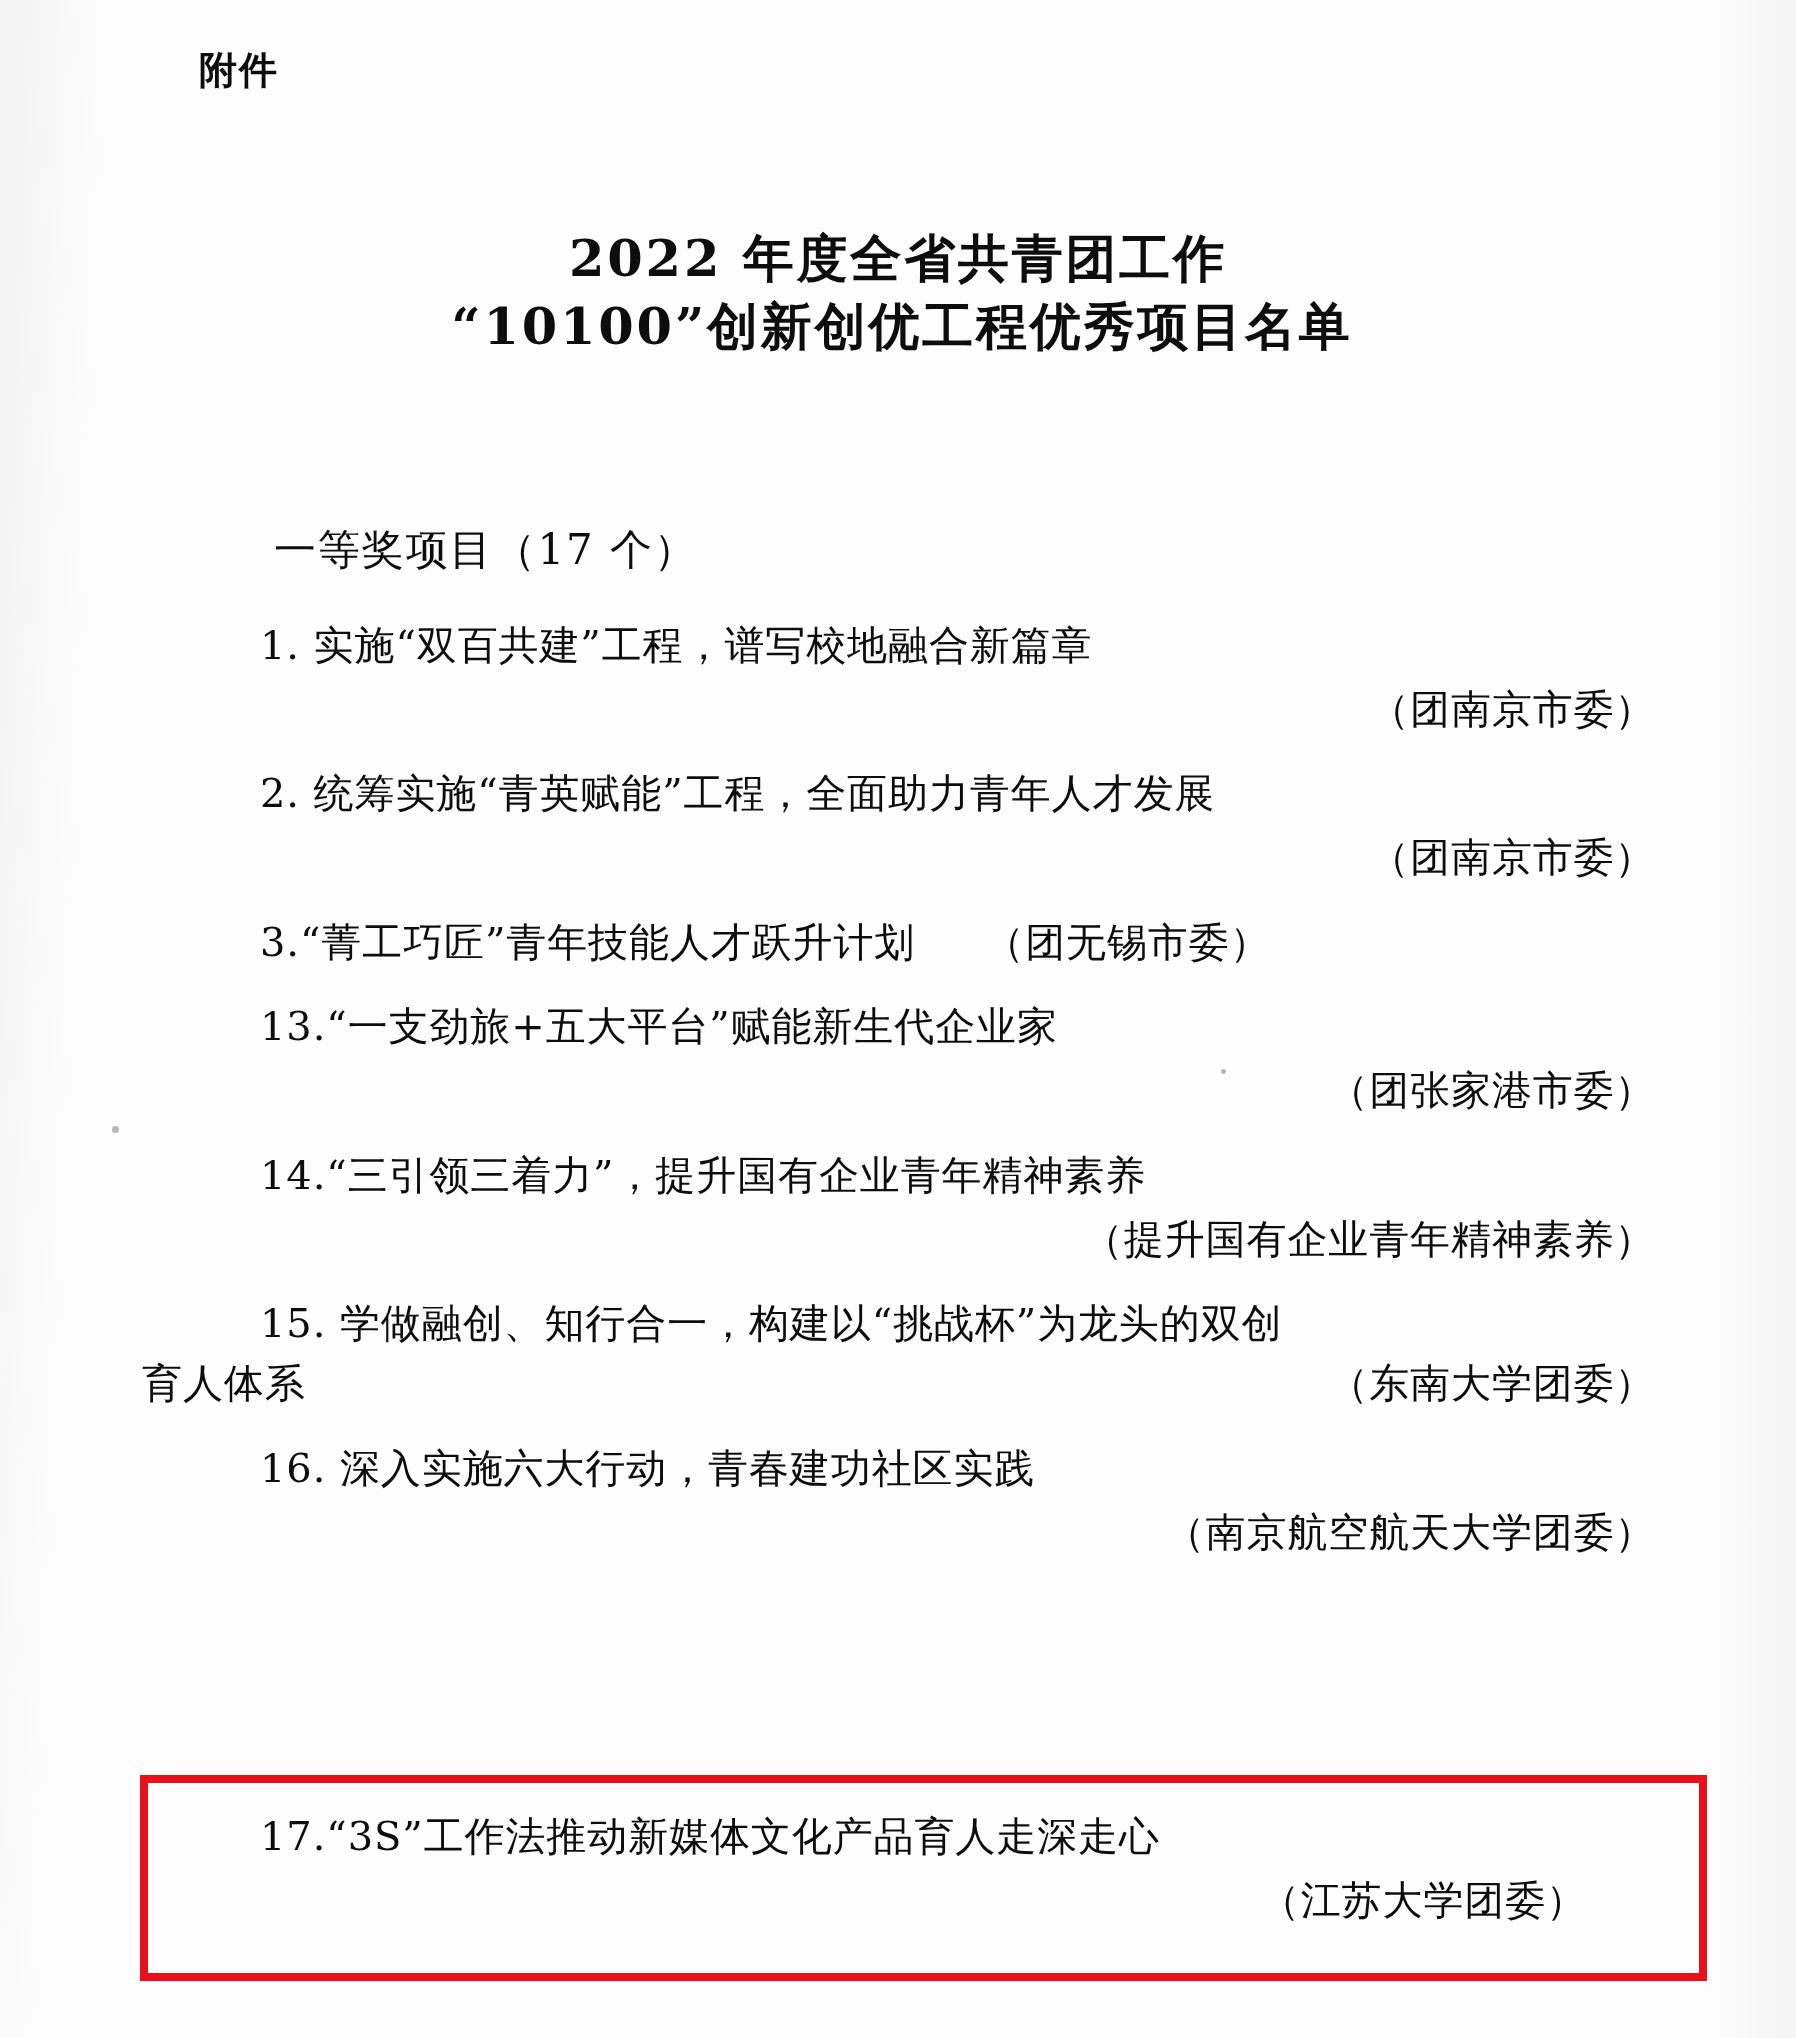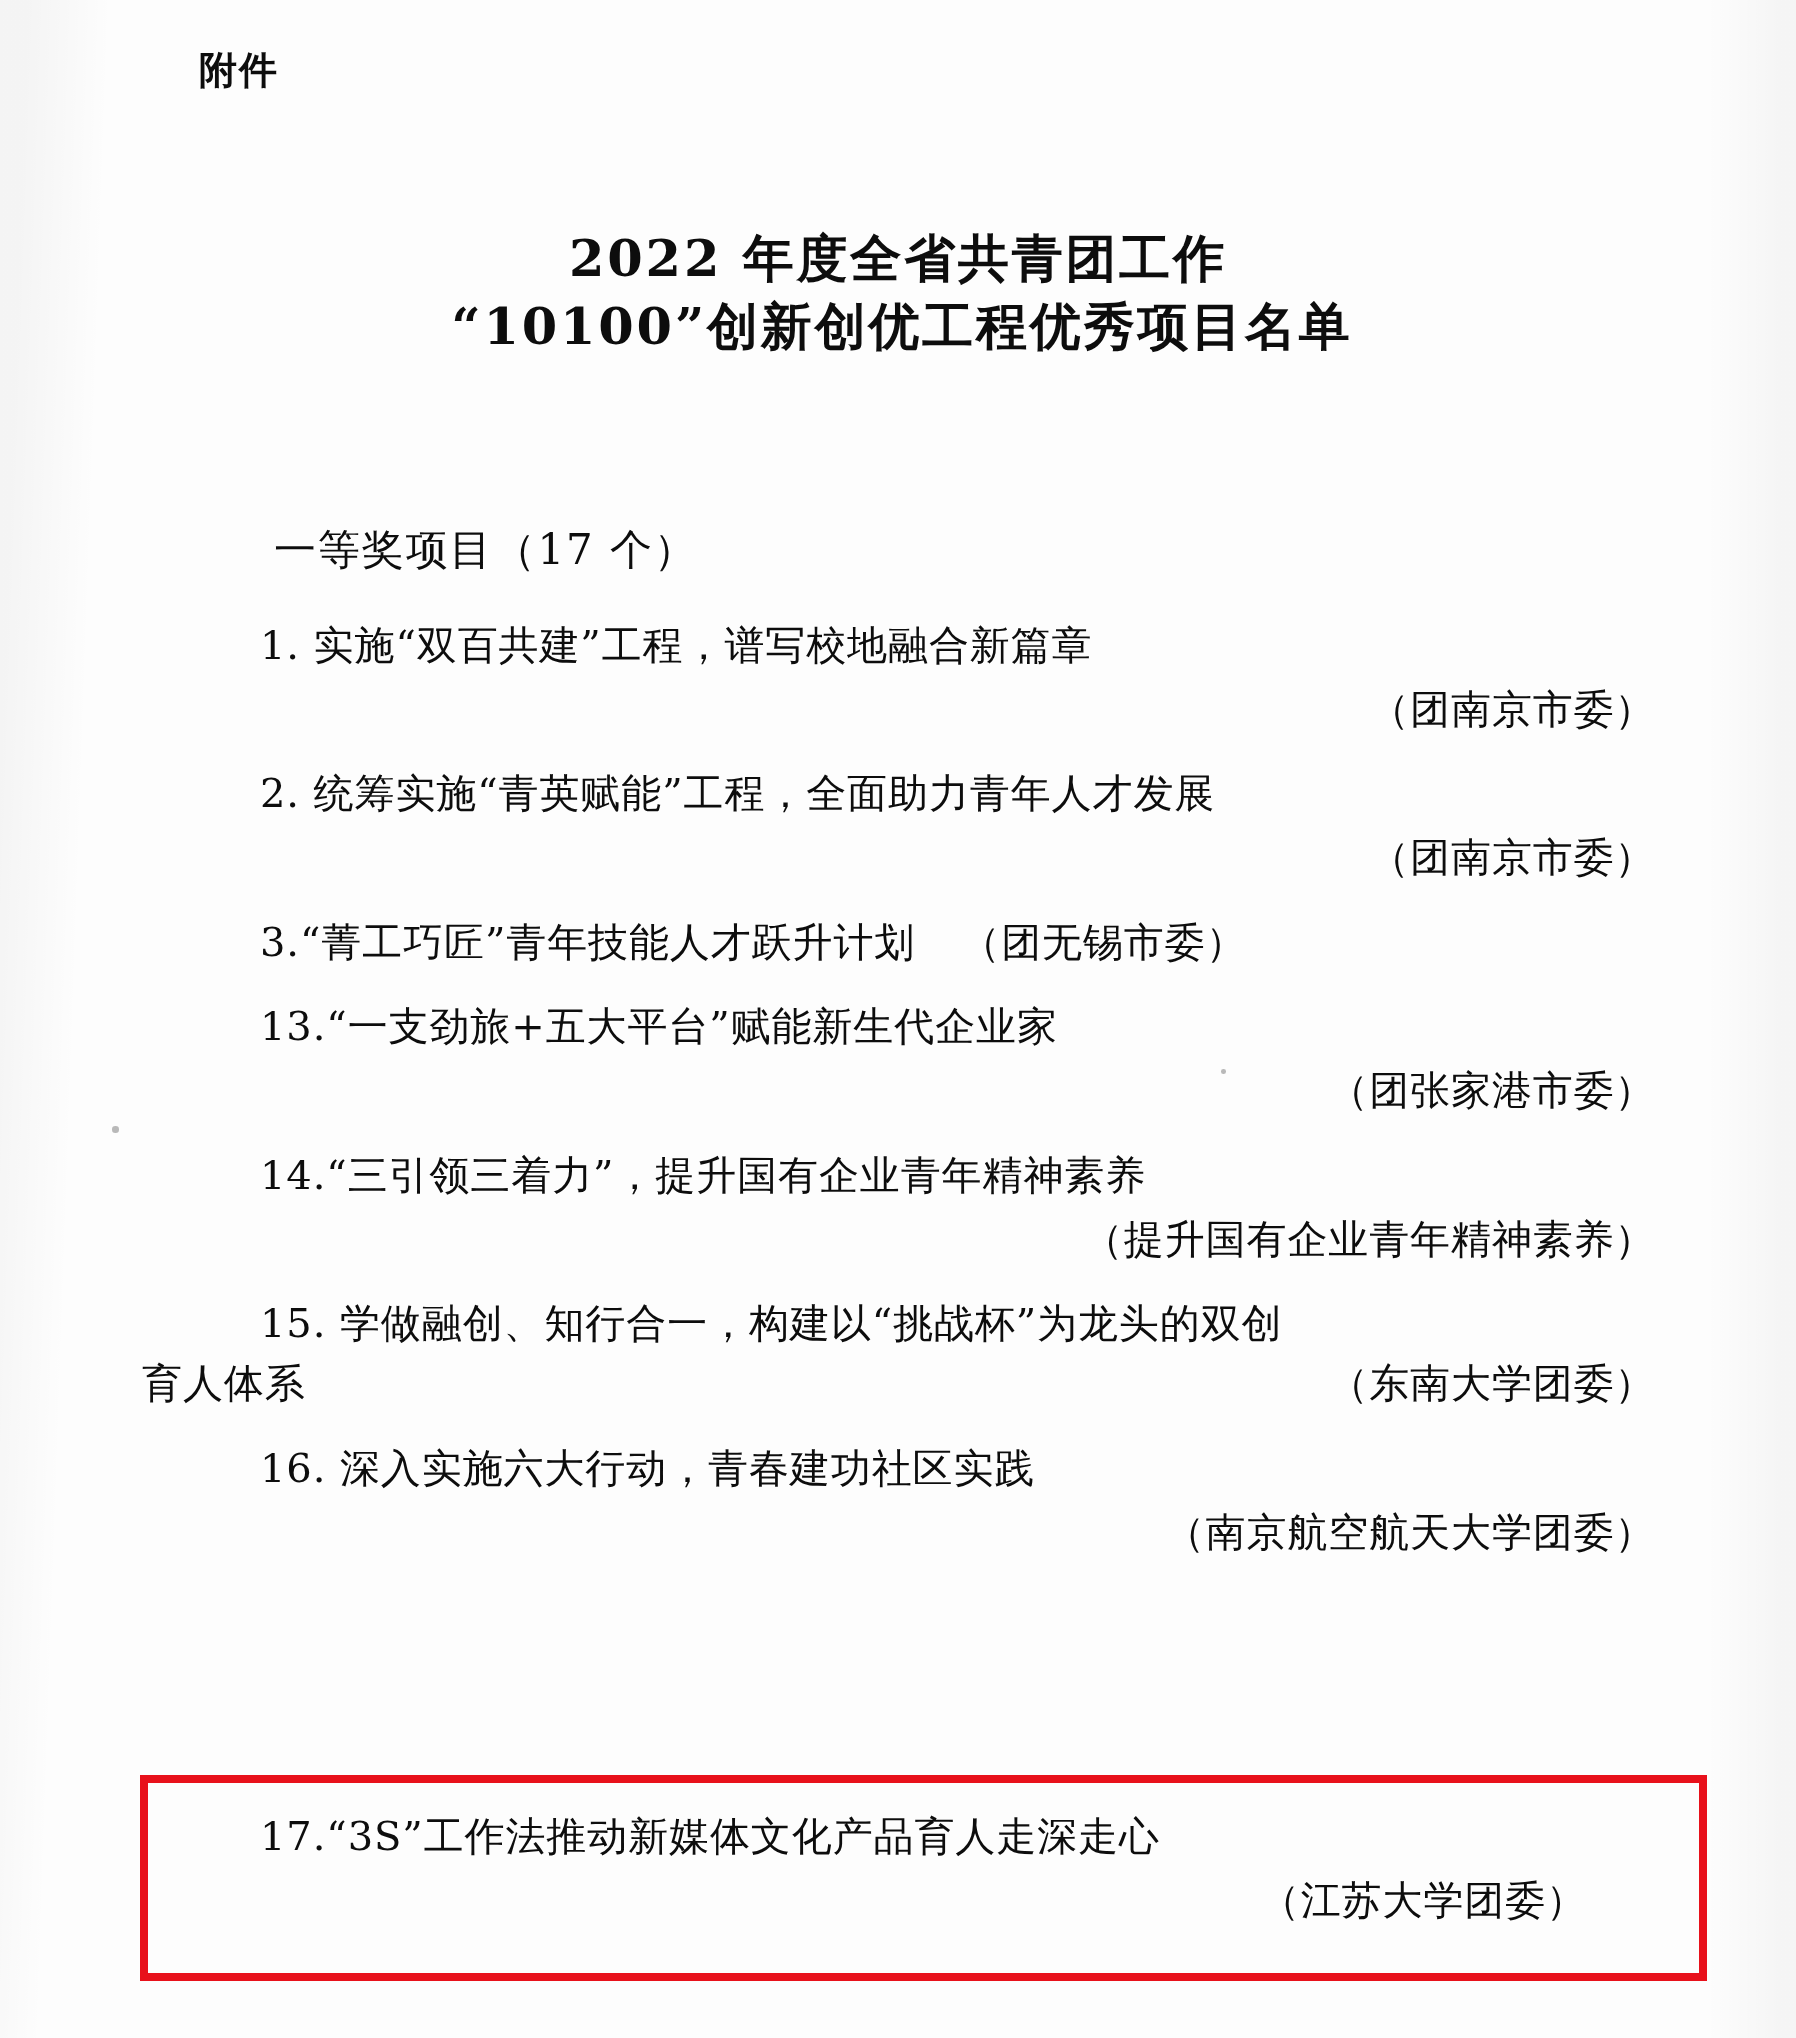--- a/index.html
+++ b/index.html
@@ -102,20 +102,21 @@
     margin-top: 3.8px;
   }
   .entry.inline .entry-text {
     display: inline-block;
     width: auto;
   }
   .entry.inline {
     display: flex;
     align-items: baseline;
     justify-content: flex-start;
+    gap: 24px;
   }
   .entry.inline .entry-org {
     margin-top: 0;
     padding-right: 26.5px;
     white-space: nowrap;
     margin-left: 45px;
   }
 
   .highlight-box {
     position: absolute;

